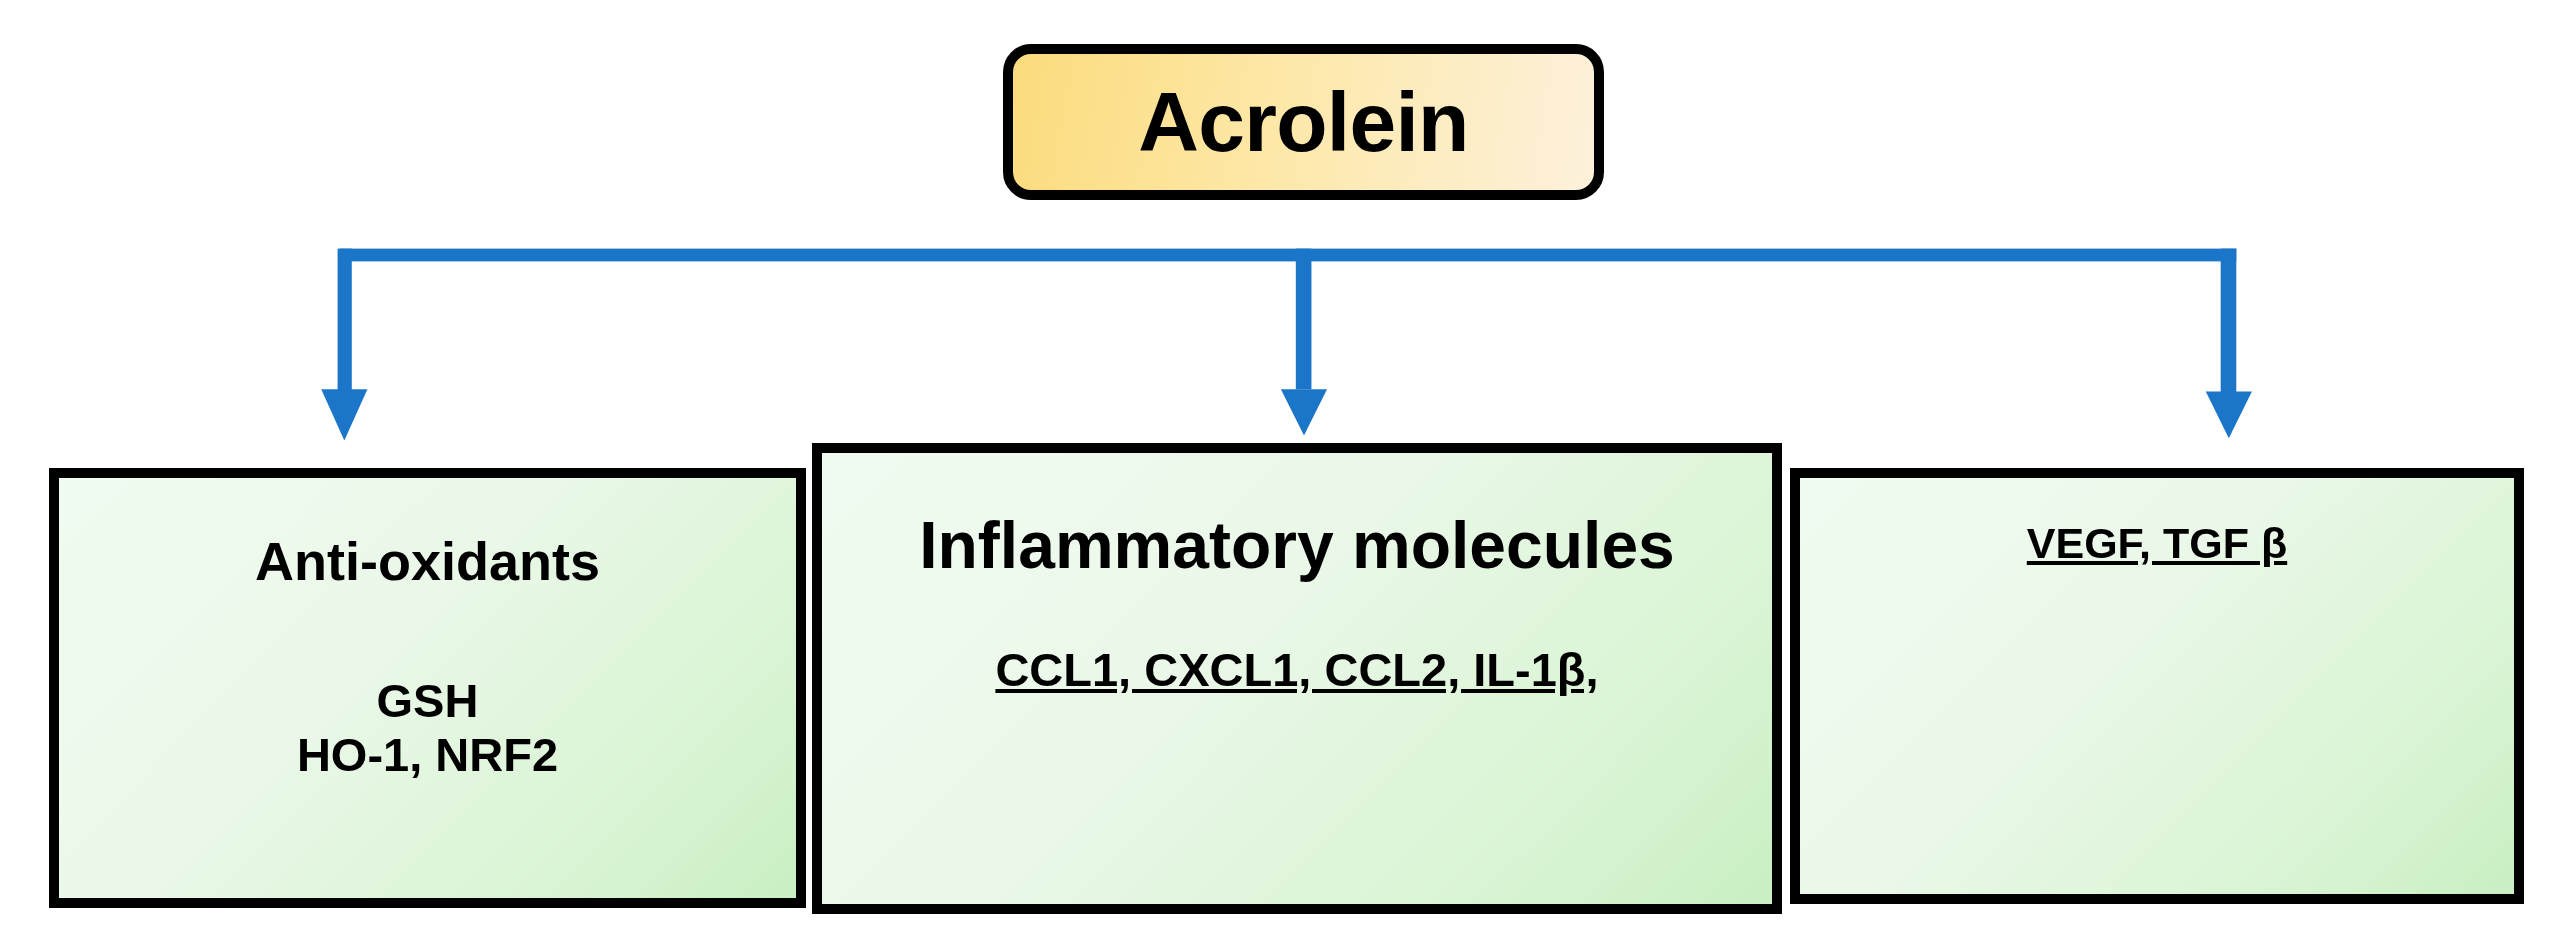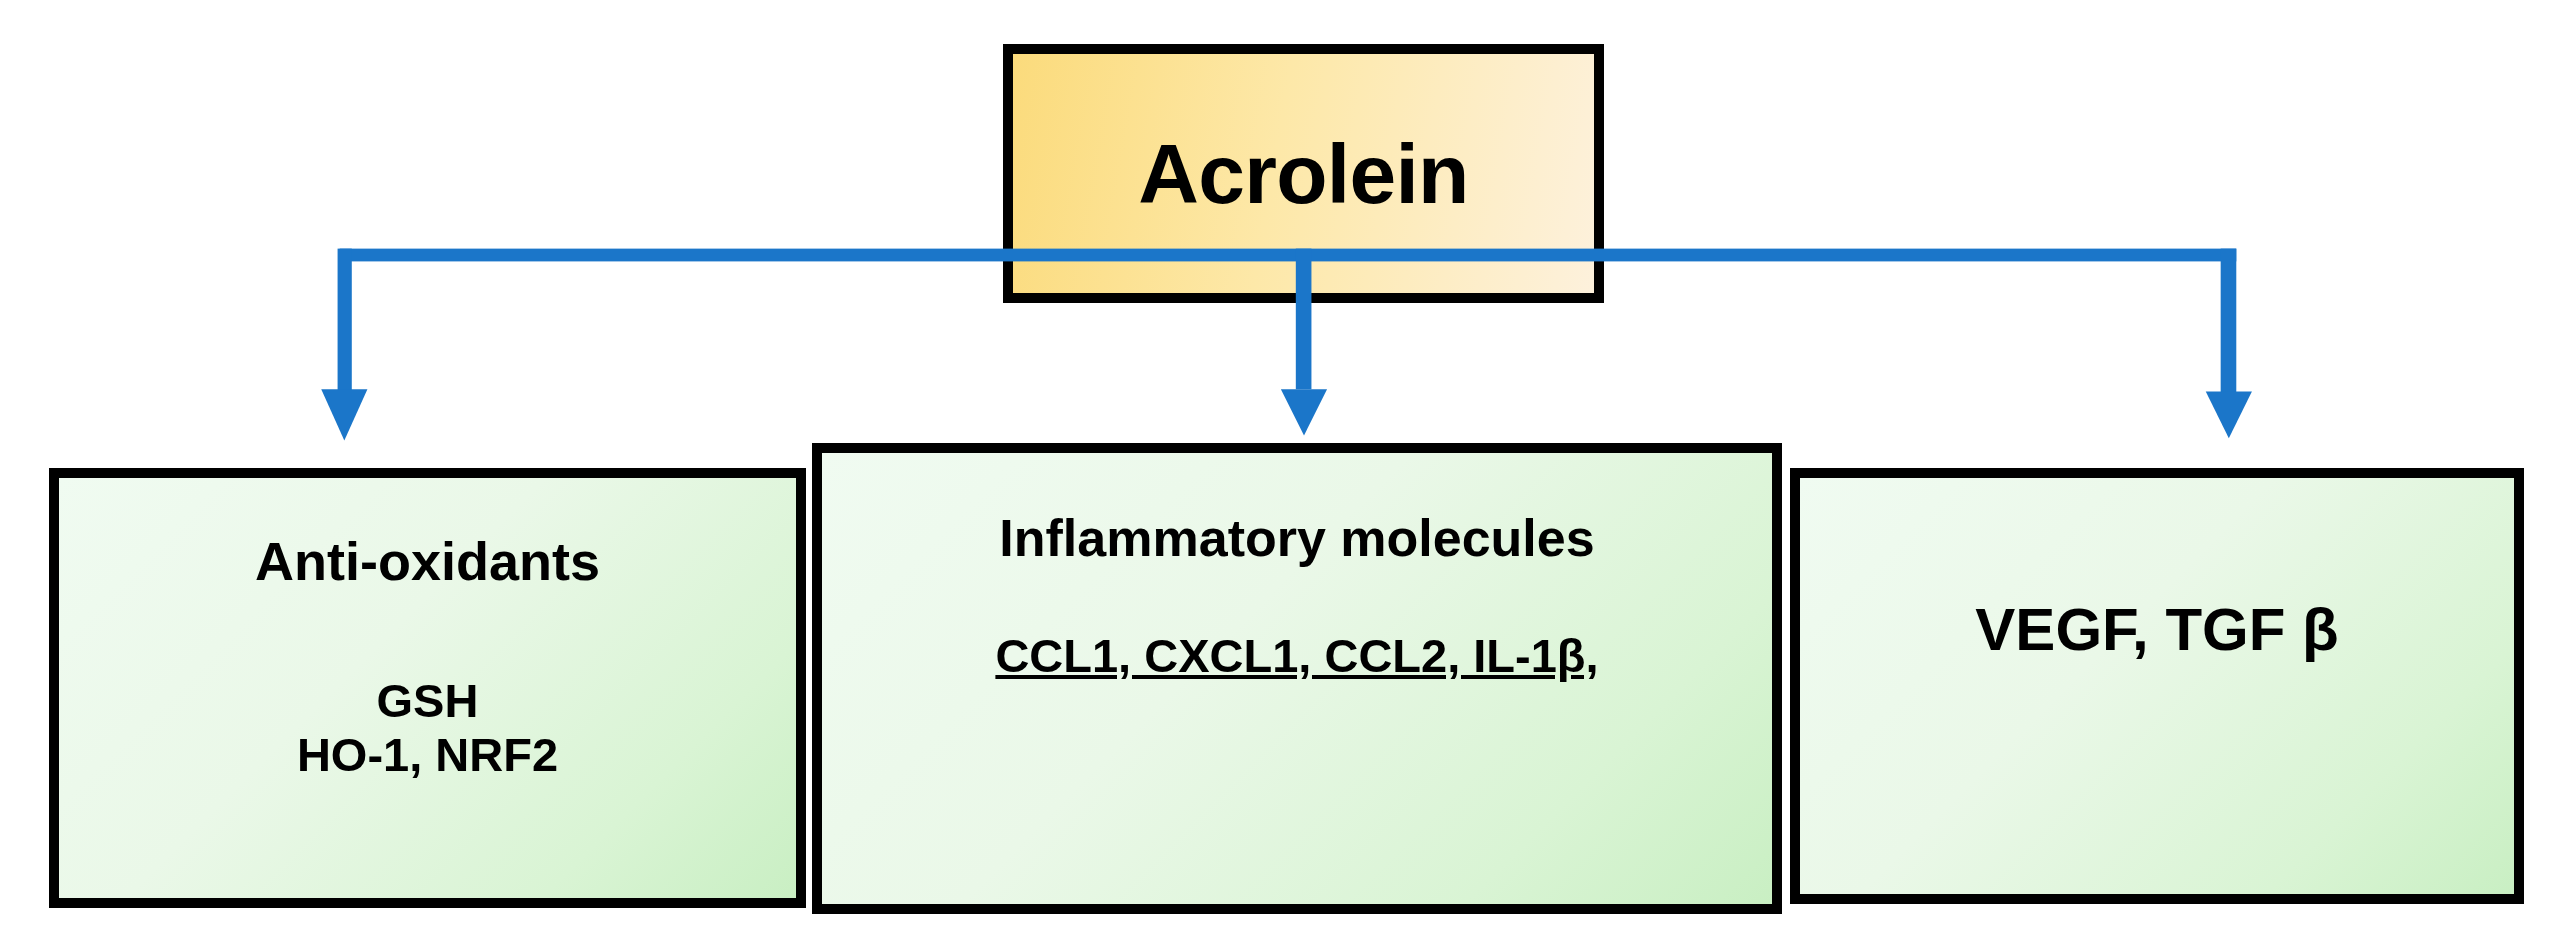--- a/index.html
+++ b/index.html
@@ -27,23 +27,24 @@
     flex-direction: column;
     align-items: center;
     text-align: center;
     color: #000000;
   }
 
   #acrolein-node {
     left: 1003px;
     top: 44px;
     width: 601px;
-    height: 259px;
+    height: 156px;
     background: linear-gradient(100deg, #FBDB7C 0%, #FDE8A8 45%, #FDF1DC 100%);
     justify-content: center;
+    border-radius: 28px;
   }
   #acrolein-node .node-title {
     font-size: 84px;
     font-weight: bold;
     letter-spacing: -0.7px;
     line-height: 1.0;
   }
 
   
   #connectors {
@@ -84,42 +85,43 @@
     margin-top: 84px;
   }
 
   #inflammatory-node {
     left: 812px;
     top: 443px;
     width: 970px;
     height: 471px;
   }
   #inflammatory-node .outcome-title {
-    font-size: 52px;
+    font-size: 66px;
     margin-top: 58px;
   }
   #inflammatory-node .outcome-body {
     font-size: 47px;
     margin-top: 63px;
     text-decoration: underline;
   }
 
   #growthfactors-node {
     left: 1790px;
     top: 468px;
     width: 734px;
     height: 436px;
   }
   #growthfactors-node .outcome-title {
     font-size: 54px;
     margin-top: 68px;
   }
   #growthfactors-node .outcome-body {
-    font-size: 60px;
-    margin-top: 117px;
+    font-size: 43px;
+    margin-top: 41px;
+    text-decoration: underline;
   }
 
   .nowrap { white-space: nowrap; }
 </style>
 </head>
 <body>
 
 <div id="canvas">
 
   <div id="acrolein-node" class="node">

